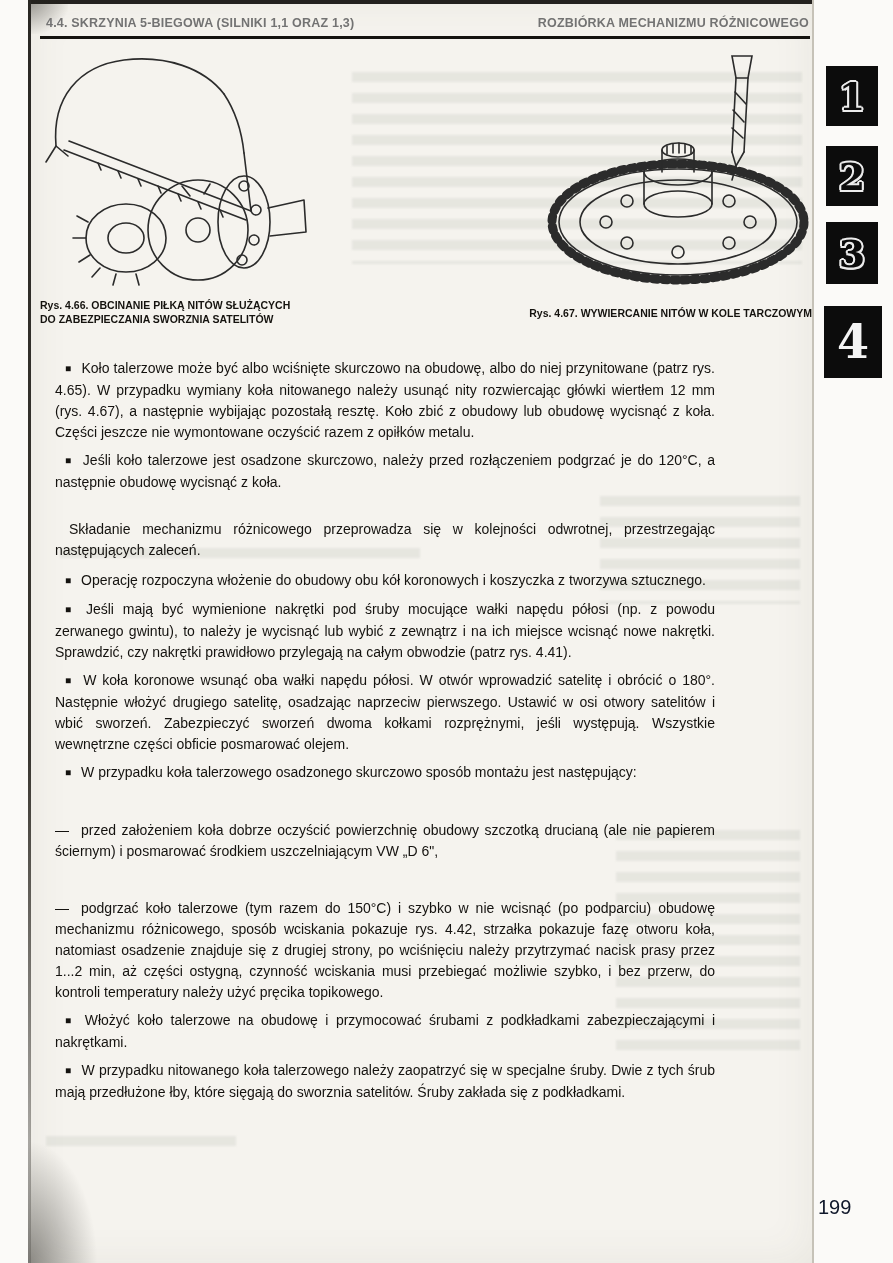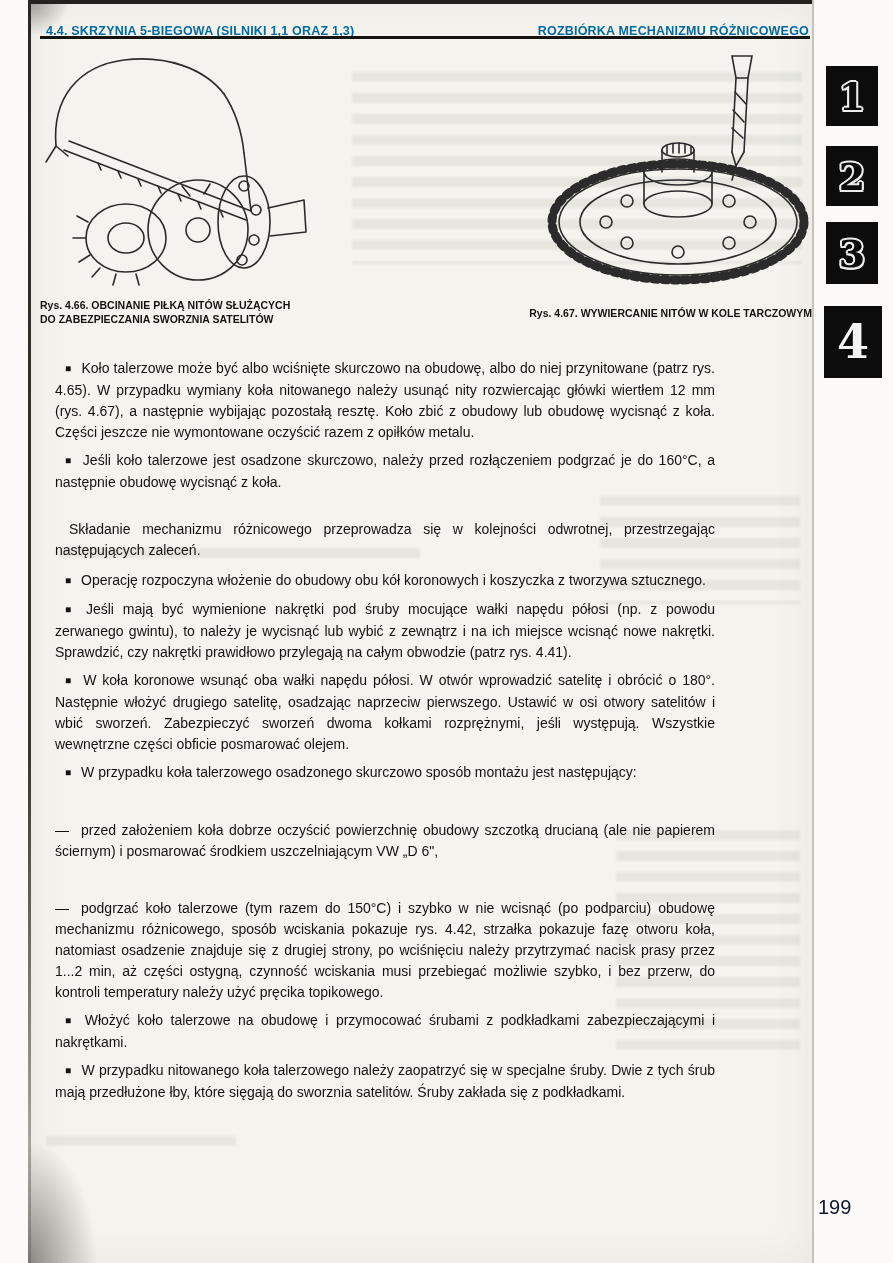--- a/index.html
+++ b/index.html
@@ -19,21 +19,21 @@
   .edge-top   { position:absolute; left:30px; top:0; width:782px; height:4px; background:#23211e; }
   .edge-left  { position:absolute; left:28px; top:0; width:3px; height:1263px;
                 background:linear-gradient(180deg,#2a2825 0%,#3a3731 60%,rgba(58,55,49,0.25) 100%); }
   .edge-right { position:absolute; left:812px; top:0; width:2px; height:1263px; background:#c6c2b8; }
   .corner-bl  { position:absolute; left:28px; top:1140px; width:70px; height:123px;
                 background:radial-gradient(ellipse at 0% 100%, rgba(40,38,33,0.5), rgba(40,38,33,0) 70%); }
   .corner-tl  { position:absolute; left:28px; top:0; width:40px; height:34px;
                 background:radial-gradient(ellipse at 0% 0%, rgba(40,38,33,0.45), rgba(40,38,33,0) 75%); }
 
   
-  .hdr { position:absolute; top:24px; font-size:12.5px; font-weight:bold; letter-spacing:0.2px; color:#0369a1; }
+  .hdr { position:absolute; top:16px; font-size:12.5px; font-weight:bold; letter-spacing:0.2px; color:#737373; }
   .hdr-left  { left:46px; }
   .hdr-right { right:84px; }
   .hdr-rule  { position:absolute; left:40px; top:36px; width:770px; height:3px; background:#15130f; }
 
   
   .fig { position:absolute; }
   .fig svg { display:block; }
   .fig-left  { left:38px;  top:50px; width:305px; height:246px; }
   .fig-right { left:540px; top:52px; width:276px; height:248px; }
   .cap { position:absolute; font-size:10.5px; font-weight:bold; line-height:14px; color:#14120e; }
@@ -189,21 +189,21 @@
     <div class="tab tab-3">
         <span class="num">3</span>
       </div>
     <div class="tab tab-4">
         <span class="num">4</span>
       </div>
   </div>
 
   <div class="bodytext">
     <p class="bullet"><span class="mk-bullet">■</span><span>Koło talerzowe może być albo wciśnięte skurczowo na obudowę, albo do niej przynitowane (patrz rys. 4.65). W przypadku wymiany koła nitowanego należy usunąć nity rozwiercając główki wiertłem 12 mm (rys. 4.67), a następnie wybijając pozostałą resztę. Koło zbić z obudowy lub obudowę wycisnąć z koła. Części jeszcze nie wymontowane oczyścić razem z opiłków metalu.</span></p>
-    <p class="bullet"><span class="mk-bullet">■</span><span>Jeśli koło talerzowe jest osadzone skurczowo, należy przed rozłączeniem podgrzać je do 160°C, a następnie obudowę wycisnąć z koła.</span></p>
+    <p class="bullet"><span class="mk-bullet">■</span><span>Jeśli koło talerzowe jest osadzone skurczowo, należy przed rozłączeniem podgrzać je do 120°C, a następnie obudowę wycisnąć z koła.</span></p>
     <p class="plain"><span>Składanie mechanizmu różnicowego przeprowadza się w kolejności odwrotnej, przestrzegając następujących zaleceń.</span></p>
     <p class="bullet"><span class="mk-bullet">■</span><span>Operację rozpoczyna włożenie do obudowy obu kół koronowych i koszyczka z tworzywa sztucznego.</span></p>
     <p class="bullet"><span class="mk-bullet">■</span><span>Jeśli mają być wymienione nakrętki pod śruby mocujące wałki napędu półosi (np. z powodu zerwanego gwintu), to należy je wycisnąć lub wybić z zewnątrz i na ich miejsce wcisnąć nowe nakrętki. Sprawdzić, czy nakrętki prawidłowo przylegają na całym obwodzie (patrz rys. 4.41).</span></p>
     <p class="bullet"><span class="mk-bullet">■</span><span>W koła koronowe wsunąć oba wałki napędu półosi. W otwór wprowadzić satelitę i obrócić o 180°. Następnie włożyć drugiego satelitę, osadzając naprzeciw pierwszego. Ustawić w osi otwory satelitów i wbić sworzeń. Zabezpieczyć sworzeń dwoma kołkami rozprężnymi, jeśli występują. Wszystkie wewnętrzne części obficie posmarować olejem.</span></p>
     <p class="bullet"><span class="mk-bullet">■</span><span>W przypadku koła talerzowego osadzonego skurczowo sposób montażu jest następujący:</span></p>
     <p class="dash"><span class="mk-dash">—</span><span>przed założeniem koła dobrze oczyścić powierzchnię obudowy szczotką drucianą (ale nie papierem ściernym) i posmarować środkiem uszczelniającym VW „D 6",</span></p>
     <p class="dash"><span class="mk-dash">—</span><span>podgrzać koło talerzowe (tym razem do 150°C) i szybko w nie wcisnąć (po podparciu) obudowę mechanizmu różnicowego, sposób wciskania pokazuje rys. 4.42, strzałka pokazuje fazę otworu koła, natomiast osadzenie znajduje się z drugiej strony, po wciśnięciu należy przytrzymać nacisk prasy przez 1...2 min, aż części ostygną, czynność wciskania musi przebiegać możliwie szybko, i bez przerw, do kontroli temperatury należy użyć pręcika topikowego.</span></p>
     <p class="bullet"><span class="mk-bullet">■</span><span>Włożyć koło talerzowe na obudowę i przymocować śrubami z podkładkami zabezpieczającymi i nakrętkami.</span></p>
     <p class="bullet"><span class="mk-bullet">■</span><span>W przypadku nitowanego koła talerzowego należy zaopatrzyć się w specjalne śruby. Dwie z tych śrub mają przedłużone łby, które sięgają do sworznia satelitów. Śruby zakłada się z podkładkami.</span></p>
   </div>

